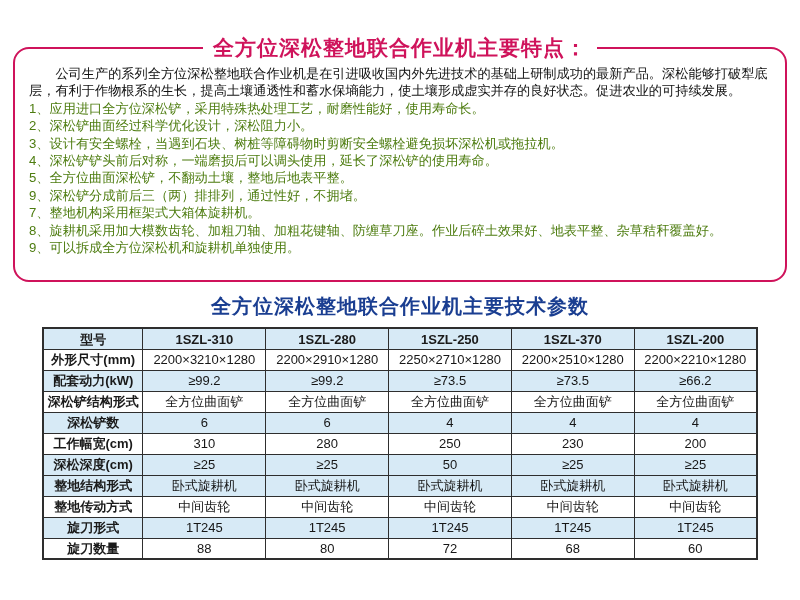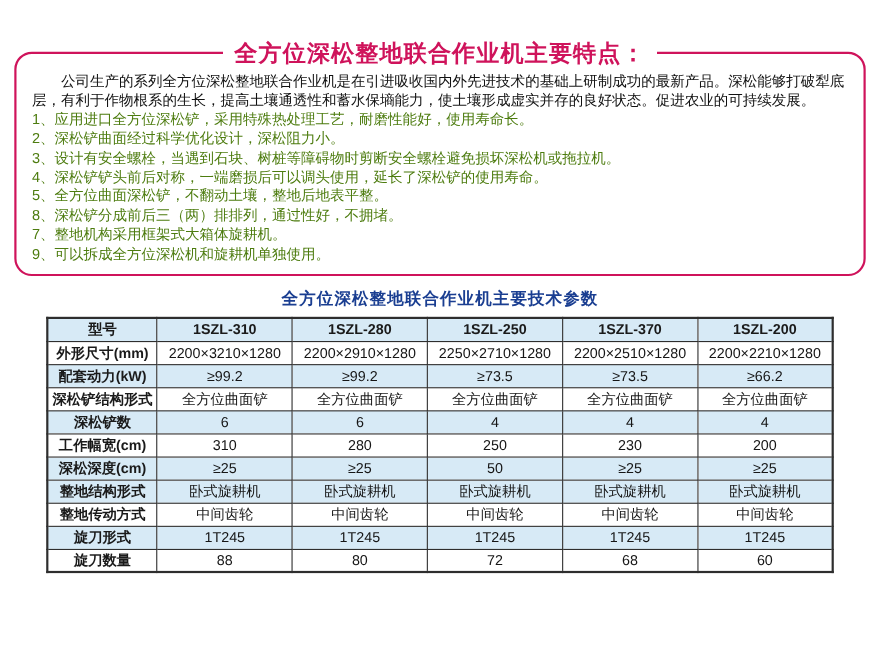--- a/index.html
+++ b/index.html
@@ -8,21 +8,21 @@
     font-family: "Liberation Sans", "DejaVu Sans", sans-serif;
     color: #1a1a1a;
     overflow: hidden;
   }
 
   
   fieldset.features {
     margin: 34px 13px 10px 13px;
     border: 2px solid #cf135b;
     border-radius: 16px;
-    padding: 3px 14px 10px 14px;
+    padding: 3px 14px 24px 14px;
   }
   fieldset.features legend {
     margin: auto;
     text-align: center;
     color: #cf135b;
     font-family: "Liberation Serif", "DejaVu Serif", serif;
     font-weight: bold;
     font-size: 21px;
     letter-spacing: 1px;
     padding: 0 10px;
@@ -40,21 +40,21 @@
     white-space: nowrap;
     overflow: hidden;
   }
 
   
   .specs-title {
     text-align: center;
     color: #1a3e91;
     font-family: "Liberation Serif", "DejaVu Serif", serif;
     font-weight: bold;
-    font-size: 15px;
+    font-size: 20px;
     letter-spacing: 1px;
     margin: 11px 0 7px 0;
   }
   table.specs {
     width: 716px;
     margin: 0 auto;
     border-collapse: collapse;
     table-layout: fixed;
     border: 2px solid #2e2e2e;
   }
@@ -79,22 +79,23 @@
 
 <fieldset class="features">
   <legend>全方位深松整地联合作业机主要特点：</legend>
   <p class="features-intro">公司生产的系列全方位深松整地联合作业机是在引进吸收国内外先进技术的基础上研制成功的最新产品。深松能够打破犁底层，有利于作物根系的生长，提高土壤通透性和蓄水保墒能力，使土壤形成虚实并存的良好状态。促进农业的可持续发展。</p>
   <div>
       <div class="feature-item">1、应用进口全方位深松铲，采用特殊热处理工艺，耐磨性能好，使用寿命长。</div>
       <div class="feature-item">2、深松铲曲面经过科学优化设计，深松阻力小。</div>
       <div class="feature-item">3、设计有安全螺栓，当遇到石块、树桩等障碍物时剪断安全螺栓避免损坏深松机或拖拉机。</div>
       <div class="feature-item">4、深松铲铲头前后对称，一端磨损后可以调头使用，延长了深松铲的使用寿命。</div>
       <div class="feature-item">5、全方位曲面深松铲，不翻动土壤，整地后地表平整。</div>
-      <div class="feature-item">8、深松铲分成前后三（两）排排列，通过性好，不拥堵。</div>
+      <div class="feature-item">9、深松铲分成前后三（两）排排列，通过性好，不拥堵。</div>
       <div class="feature-item">7、整地机构采用框架式大箱体旋耕机。</div>
+      <div class="feature-item">8、旋耕机采用加大模数齿轮、加粗刀轴、加粗花键轴、防缠草刀座。作业后碎土效果好、地表平整、杂草秸秆覆盖好。</div>
       <div class="feature-item">9、可以拆成全方位深松机和旋耕机单独使用。</div>
     </div>
 </fieldset>
 
 <h2 class="specs-title">全方位深松整地联合作业机主要技术参数</h2>
 
 <table class="specs">
   <colgroup>
       <col class="label-col">
       <col>

